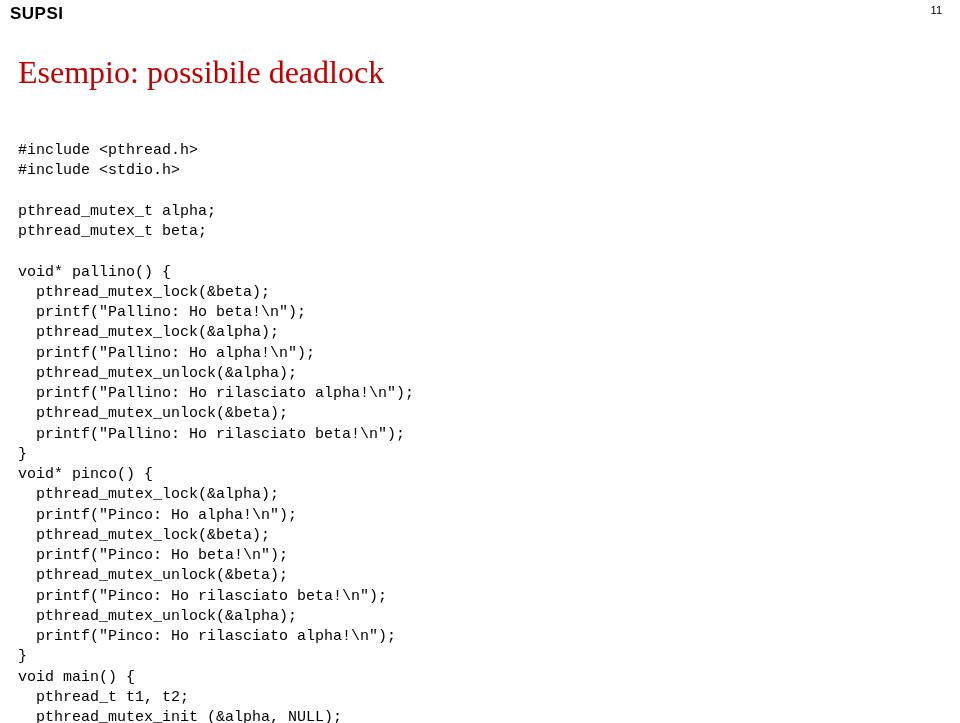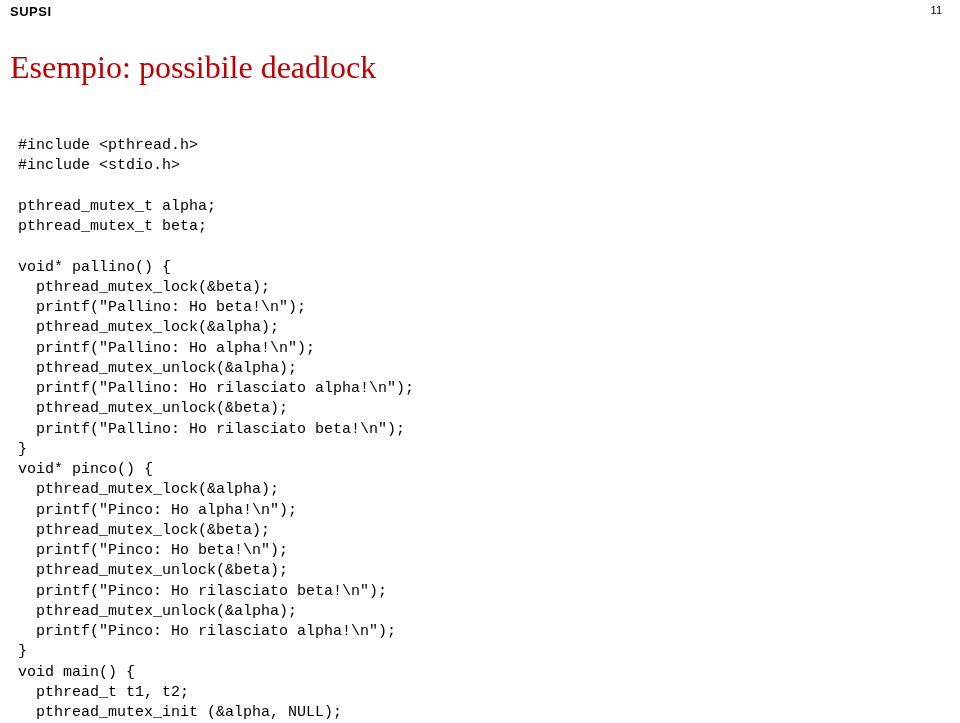--- a/index.html
+++ b/index.html
@@ -13,34 +13,34 @@
     position: relative;
   }
   .header {
     display: flex;
     justify-content: space-between;
     align-items: flex-start;
     padding: 4px 18px 0 10px;
   }
   .brand {
     font-weight: 700;
-    font-size: 13px;
+    font-size: 17px;
     color: #000;
     letter-spacing: 0.5px;
   }
   .page-number {
     font-size: 11px;
     color: #000;
   }
   .title {
     font-family: Georgia, "Times New Roman", serif;
     font-weight: 400;
     font-size: 32px;
     color: #c00000;
-    margin: 30px 0 50px 10px;
+    margin: 30px 0 50px 18px;
   }
   .code-area {
     display: flex;
     flex-direction: column;
     padding: 0 14px 0 18px;
   }
   .code-col {
     white-space: pre;
     font-family: Consolas, "Courier New", monospace;
     font-size: 15px;

